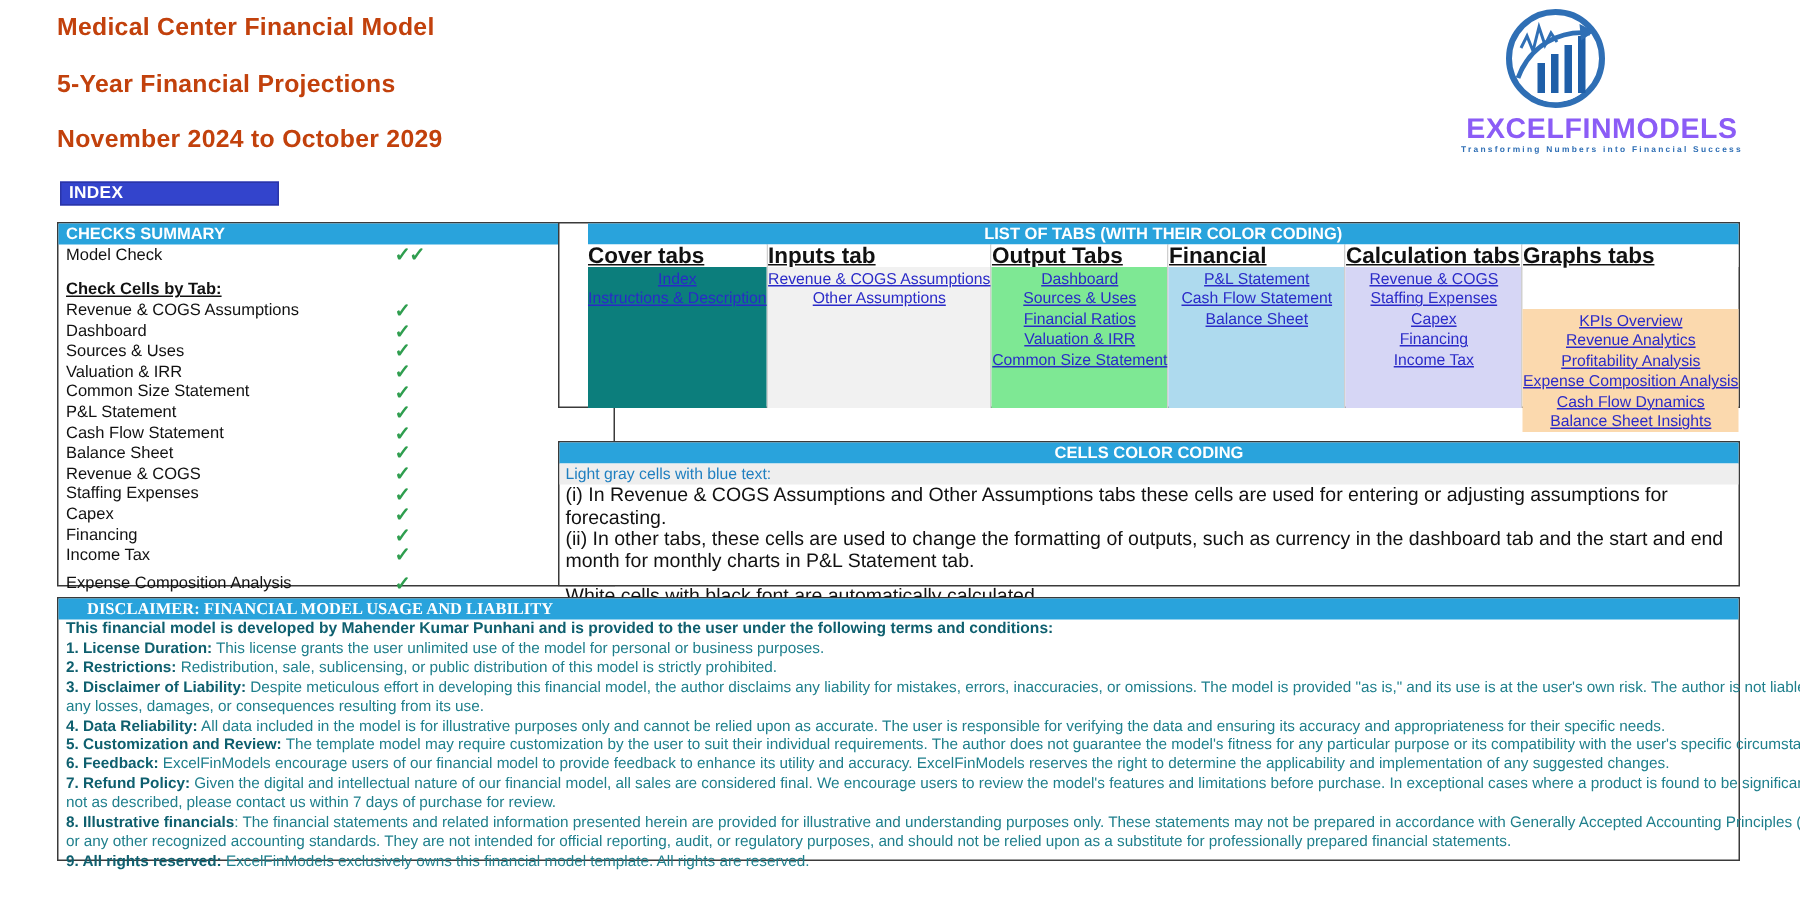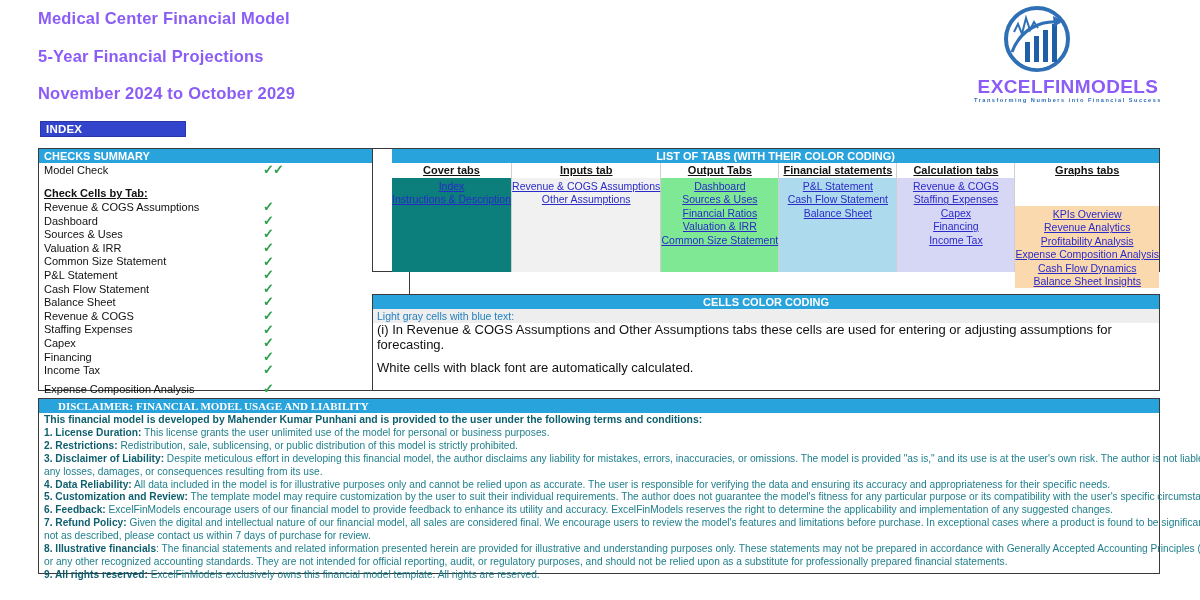--- a/index.html
+++ b/index.html
@@ -10,21 +10,21 @@
     font-size:11px;
     color:#1a1a1a;
     overflow:hidden;
     position:relative;
   }
   .page{position:relative;width:1200px;height:600px;}
 
   
   .titles{position:absolute;left:38px;top:10px;}
   .title-line{
-    color:#8b5cf6;font-weight:bold;font-size:16.5px;
+    color:#c2410c;font-weight:bold;font-size:16.5px;
     letter-spacing:.2px;line-height:1;margin-bottom:21px;white-space:nowrap;
   }
   .index-btn{
     position:absolute;left:40px;top:121px;width:146px;height:16px;
     background:#3344cc;color:#ffffff;font-weight:bold;font-size:11.5px;
     display:flex;align-items:center;padding-left:5px;box-sizing:border-box;
     border:1px solid #2a35a8;letter-spacing:.2px;
   }
 
   
@@ -66,22 +66,22 @@
   
   #tabs{left:372px;top:148px;width:788px;height:124px;padding-left:19px;}
   #tabs .bar-blue{text-align:center;}
   .tab-grid{display:flex;height:109px;}
   .tab-col{
     flex:1 1 0;display:flex;flex-direction:column;align-items:center;
     border-right:1px solid #cfcfcf;box-sizing:border-box;
   }
   .tab-col:last-child{border-right:none;gap:28px;}
   .tab-col .col-head{
-    width:100%;height:15px;line-height:15px;text-align:center;
-    background:#ffffff;font-weight:bold;font-size:11px;color:#111;
+    width:100%;height:15px;line-height:15px;text-align:left;
+    background:#ffffff;font-weight:bold;font-size:15px;color:#111;
   }
   .tab-col .col-head span{text-decoration:underline;}
   .tab-col .col-body{
     width:100%;flex:1 1 auto;padding-top:2px;box-sizing:border-box;
     display:flex;flex-direction:column;align-items:center;
   }
   .tab-link{
     color:#2a2ac8;text-decoration:underline;font-size:10.5px;
     line-height:13.4px;white-space:nowrap;cursor:pointer;
   }
@@ -270,20 +270,21 @@
             <div class="tab-link">Balance Sheet Insights</div>
           </div>
         </div>
       </div>
   </div>
 
   <div class="panel" id="coding">
     <div class="bar-blue">CELLS COLOR CODING</div>
     <div class="code-gray">Light gray cells with blue text:</div>
     <div class="code-line">(i) In Revenue &amp; COGS Assumptions and Other Assumptions tabs these cells are used for entering or adjusting assumptions for forecasting.</div>
+    <div class="code-line">(ii) In other tabs, these cells are used to change the formatting of outputs, such as currency in the dashboard tab and the start and end month for monthly charts in P&amp;L Statement tab.</div>
     <div class="code-pad"></div>
     <div class="code-line">White cells with black font are automatically calculated.</div>
   </div>
 
   <div class="panel" id="disc">
     <div class="bar-blue">DISCLAIMER: FINANCIAL MODEL USAGE AND LIABILITY</div>
     <div class="disc-body" id="disc-body">
         <div class="disc-line intro">This financial model  is developed by Mahender Kumar Punhani and is provided to the user under the following terms and conditions:</div>
         <div class="disc-line"><b>1. License Duration:</b> This license grants the user unlimited use of the model for personal or business purposes.</div>
         <div class="disc-line"><b>2. Restrictions:</b> Redistribution, sale, sublicensing, or public distribution of this model is strictly prohibited.</div>

